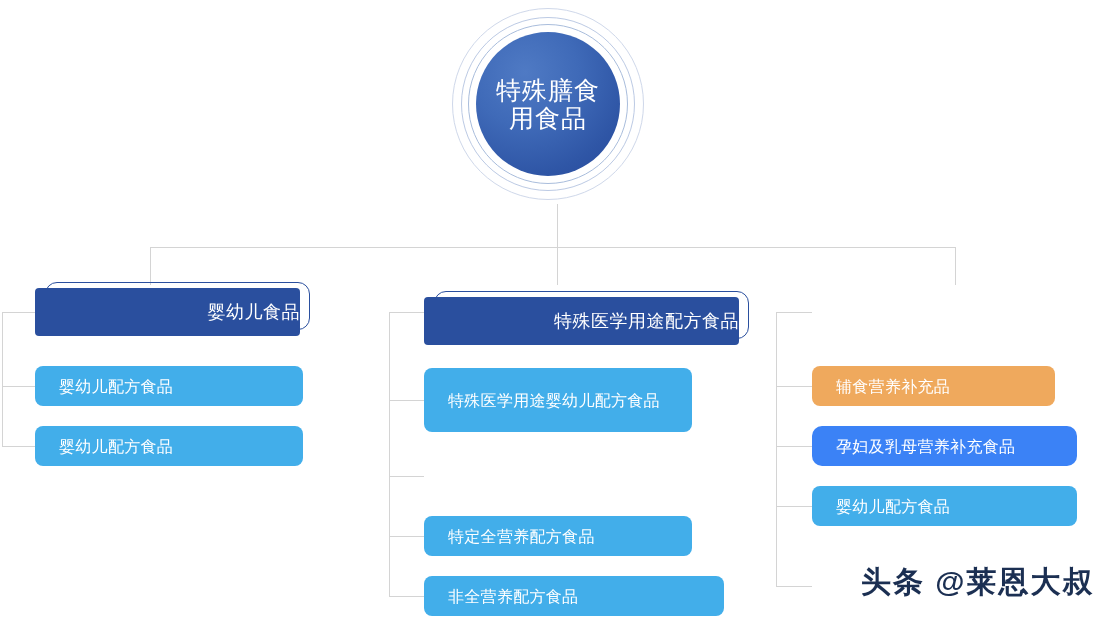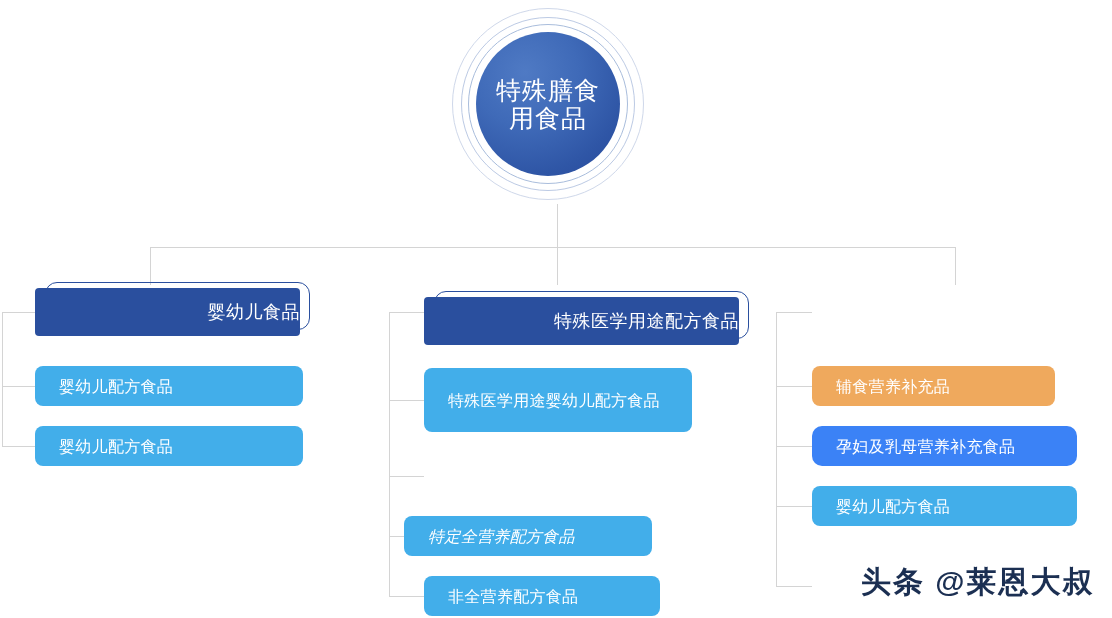--- a/index.html
+++ b/index.html
@@ -189,24 +189,24 @@
   <div class="ln ln-v" style="left:389px; top:312px; height:284px;"></div>
   <div class="ln ln-h" style="left:389px; top:312px; width:35px;"></div>
   <div class="ln ln-h" style="left:389px; top:400px; width:35px;"></div>
   <div class="ln ln-h" style="left:389px; top:476px; width:35px;"></div>
   <div class="ln ln-h" style="left:389px; top:536px; width:35px;"></div>
   <div class="ln ln-h" style="left:389px; top:596px; width:35px;"></div>
 
   <div class="leaf blue" style="left:424px; top:368px; width:268px; height:64px;">
     <span>特殊医学用途婴幼儿配方食品</span>
   </div>
-  <div class="leaf blue" style="left:404px; top:516px; width:248px; height:40px;font-style:italic;">
+  <div class="leaf blue" style="left:424px; top:516px; width:268px; height:40px;">
     <span>特定全营养配方食品</span>
   </div>
-  <div class="leaf blue" style="left:424px; top:576px; width:236px; height:40px;padding-left:24px;">
+  <div class="leaf blue" style="left:424px; top:576px; width:300px; height:40px;padding-left:24px;">
     <span>非全营养配方食品</span>
   </div>
 
 
   <div class="ln ln-v" style="left:776px; top:312px; height:274px;"></div>
   <div class="ln ln-h" style="left:776px; top:312px; width:36px;"></div>
   <div class="ln ln-h" style="left:776px; top:386px; width:36px;"></div>
   <div class="ln ln-h" style="left:776px; top:446px; width:36px;"></div>
   <div class="ln ln-h" style="left:776px; top:506px; width:36px;"></div>
   <div class="ln ln-h" style="left:776px; top:586px; width:36px;"></div>

